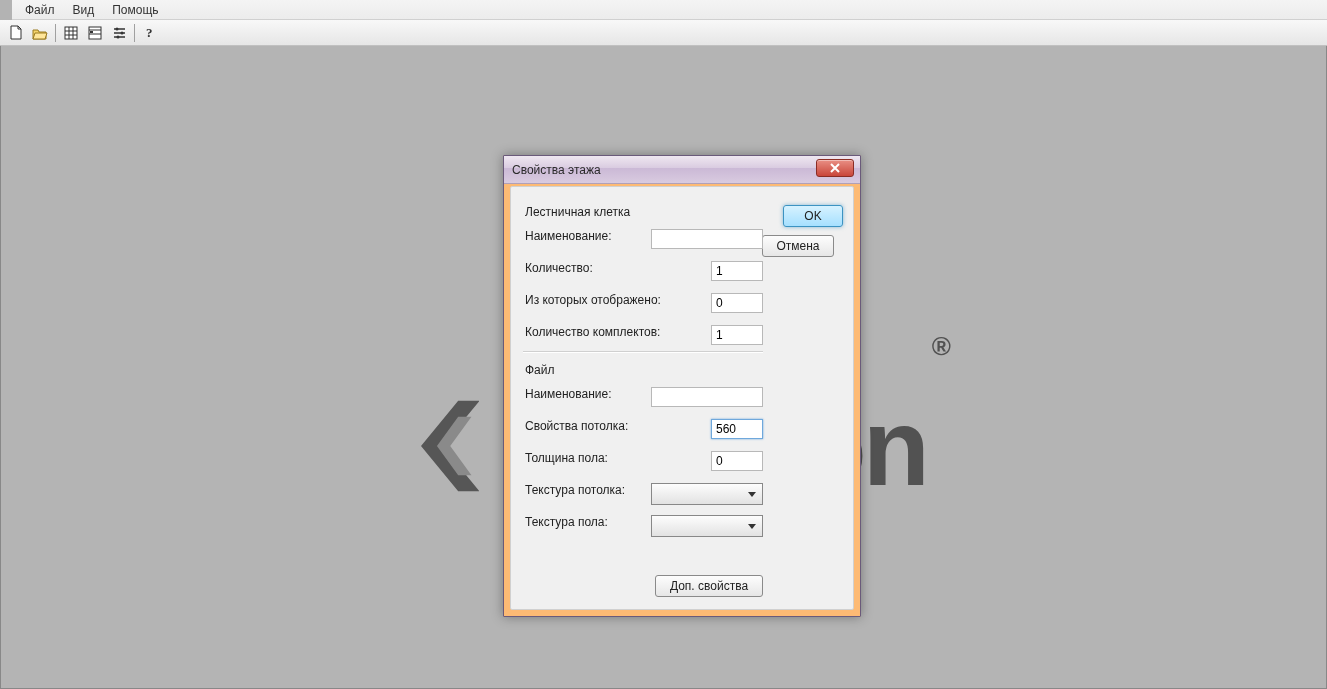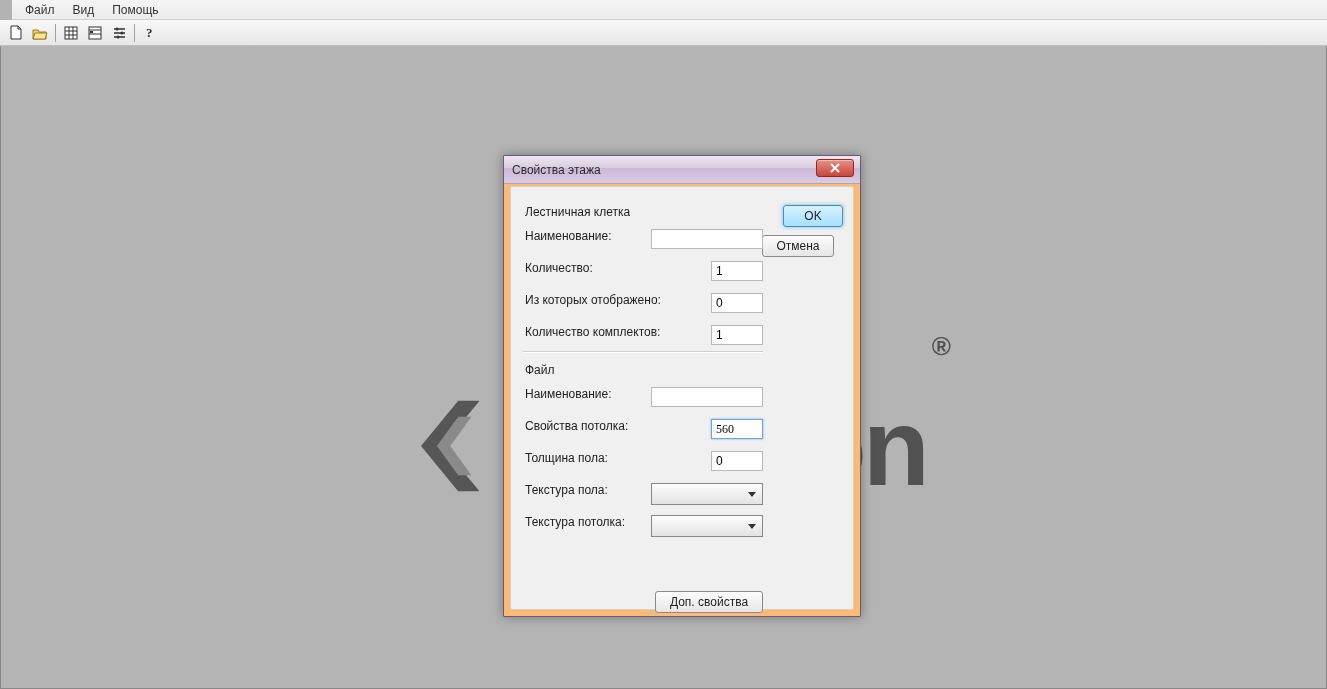--- a/index.html
+++ b/index.html
@@ -52,25 +52,25 @@
     position: relative; }
   .combo::after { content: ""; position: absolute; right: 6px; top: 8px; border-left: 4px solid transparent;
     border-right: 4px solid transparent; border-top: 5px solid #333; }
 
   .btn { height: 22px; border: 1px solid #8a8a8a; background: linear-gradient(#fdfdfd,#e6e6e6);
     border-radius: 3px; display: flex; align-items: center; justify-content: center; font-size: 12px;
     padding: 0 4px; color: #222; }
   .btn-ok { position: absolute; right: 10px; top: 18px; width: 60px; background: linear-gradient(#d6f2ff,#a6e0ff);
     border: 1px solid #3c93c2; box-shadow: 0 0 4px rgba(60,147,194,0.6); }
   .btn-cancel { position: absolute; right: 19px; top: 48px; width: 72px; }
-  .btn-extra { position: absolute; left: 144px; top: 388px; width: 108px; margin-top: 16px; }
+  .btn-extra { position: absolute; left: 144px; top: 388px; width: 108px; }
 
   .hr { position: absolute; left: 12px; right: 90px; top: 164px; height: 1px; background: #d0d0d0; box-shadow: 0 1px 0 #fff; }
 
-  .caret-focus { border: 1px solid #6fa8dc !important; box-shadow: 0 0 2px #6fa8dc; font-family: Liberation Serif, serif; }
+  .caret-focus { border: 1px solid #6fa8dc !important; box-shadow: 0 0 2px #6fa8dc; }
 
 </style>
 </head>
 <body>
 
 <div class="menubar">
   <div class="menu-item">Файл</div>
   <div class="menu-item">Вид</div>
   <div class="menu-item">Помощь</div>
 </div>
@@ -173,25 +173,25 @@
         </div>
         <div class="row">
           <span class="lbl">Свойства потолка:</span>
           <input class="txt w2 caret-focus" value="560" style="">
         </div>
         <div class="row">
           <span class="lbl">Толщина пола:</span>
           <input class="txt w2" value="0" style="">
         </div>
         <div class="row">
-          <span class="lbl">Текстура пола:</span>
+          <span class="lbl">Текстура потолка:</span>
           <div class="combo"></div>
         </div>
         <div class="row">
-          <span class="lbl">Текстура потолка:</span>
+          <span class="lbl">Текстура пола:</span>
           <div class="combo"></div>
         </div>
       </div>
 
       <div class="btn btn-extra">Доп. свойства</div>
 
     </div>
   </div>
 
 </div>

